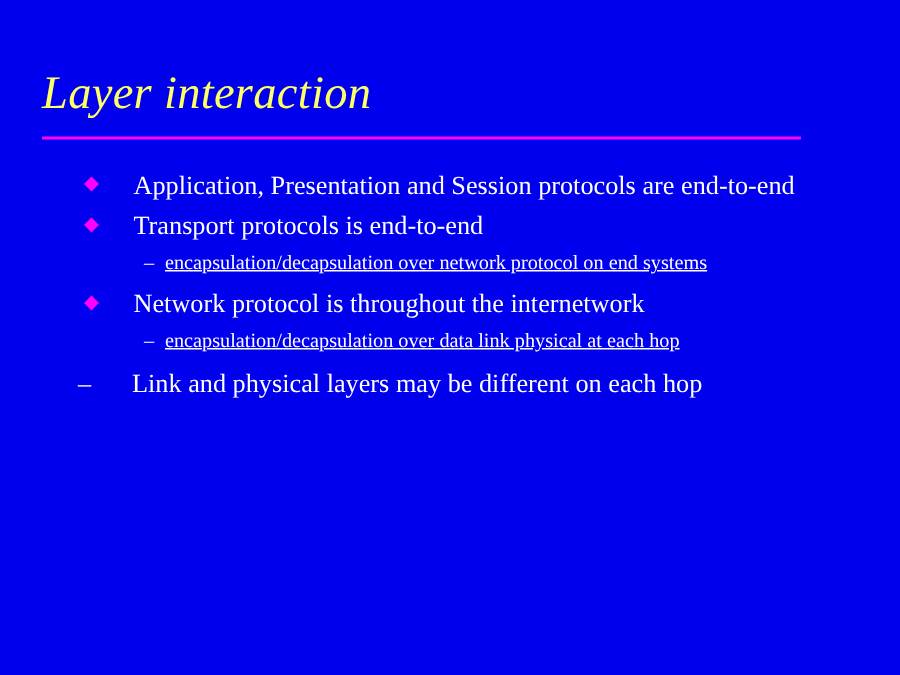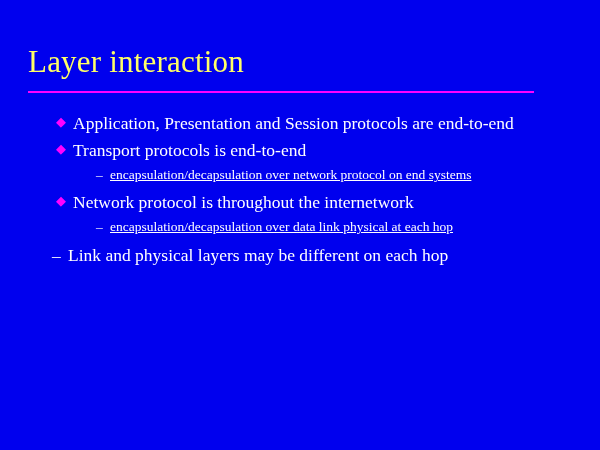--- a/index.html
+++ b/index.html
@@ -20,20 +20,21 @@
     box-sizing: border-box;
   }
   .title {
     position: absolute;
     left: 28px;
     top: 44px;
     font-size: 31px;
     color: #FFFF66;
     letter-spacing: 0.2px;
     white-space: nowrap;
+    font-style: italic;
   }
   .title-rule {
     position: absolute;
     left: 28px;
     top: 91px;
     width: 506px;
     height: 2px;
     background: #FF00FF;
   }
   .body {
@@ -55,20 +56,21 @@
   .bullet-l1 .marker {
     color: #FF00FF;
     font-size: 13px;
     line-height: 1.6;
     width: 17px;
     flex: 0 0 17px;
     text-align: left;
   }
   .bullet-l1 .txt {
     flex: 1 1 auto;
+    margin-left: 16px;
   }
   .bullet-l2 {
     position: relative;
     display: flex;
     align-items: flex-start;
     color: #FFFFFF;
     font-size: 13.5px;
     line-height: 1.3;
     margin: 4px 0 7px 40px;
   }
@@ -93,20 +95,21 @@
     margin: 8px 0 0 -4px;
   }
   .bullet-l0 .marker {
     color: #FFFFFF;
     font-size: 17.5px;
     width: 16px;
     flex: 0 0 16px;
   }
   .bullet-l0 .txt {
     flex: 1 1 auto;
+    margin-left: 20px;
   }
 </style>
 </head>
 <body>
 
 <div class="slide">
 
   <div class="title">Layer interaction</div>
   <div class="title-rule"></div>
 

